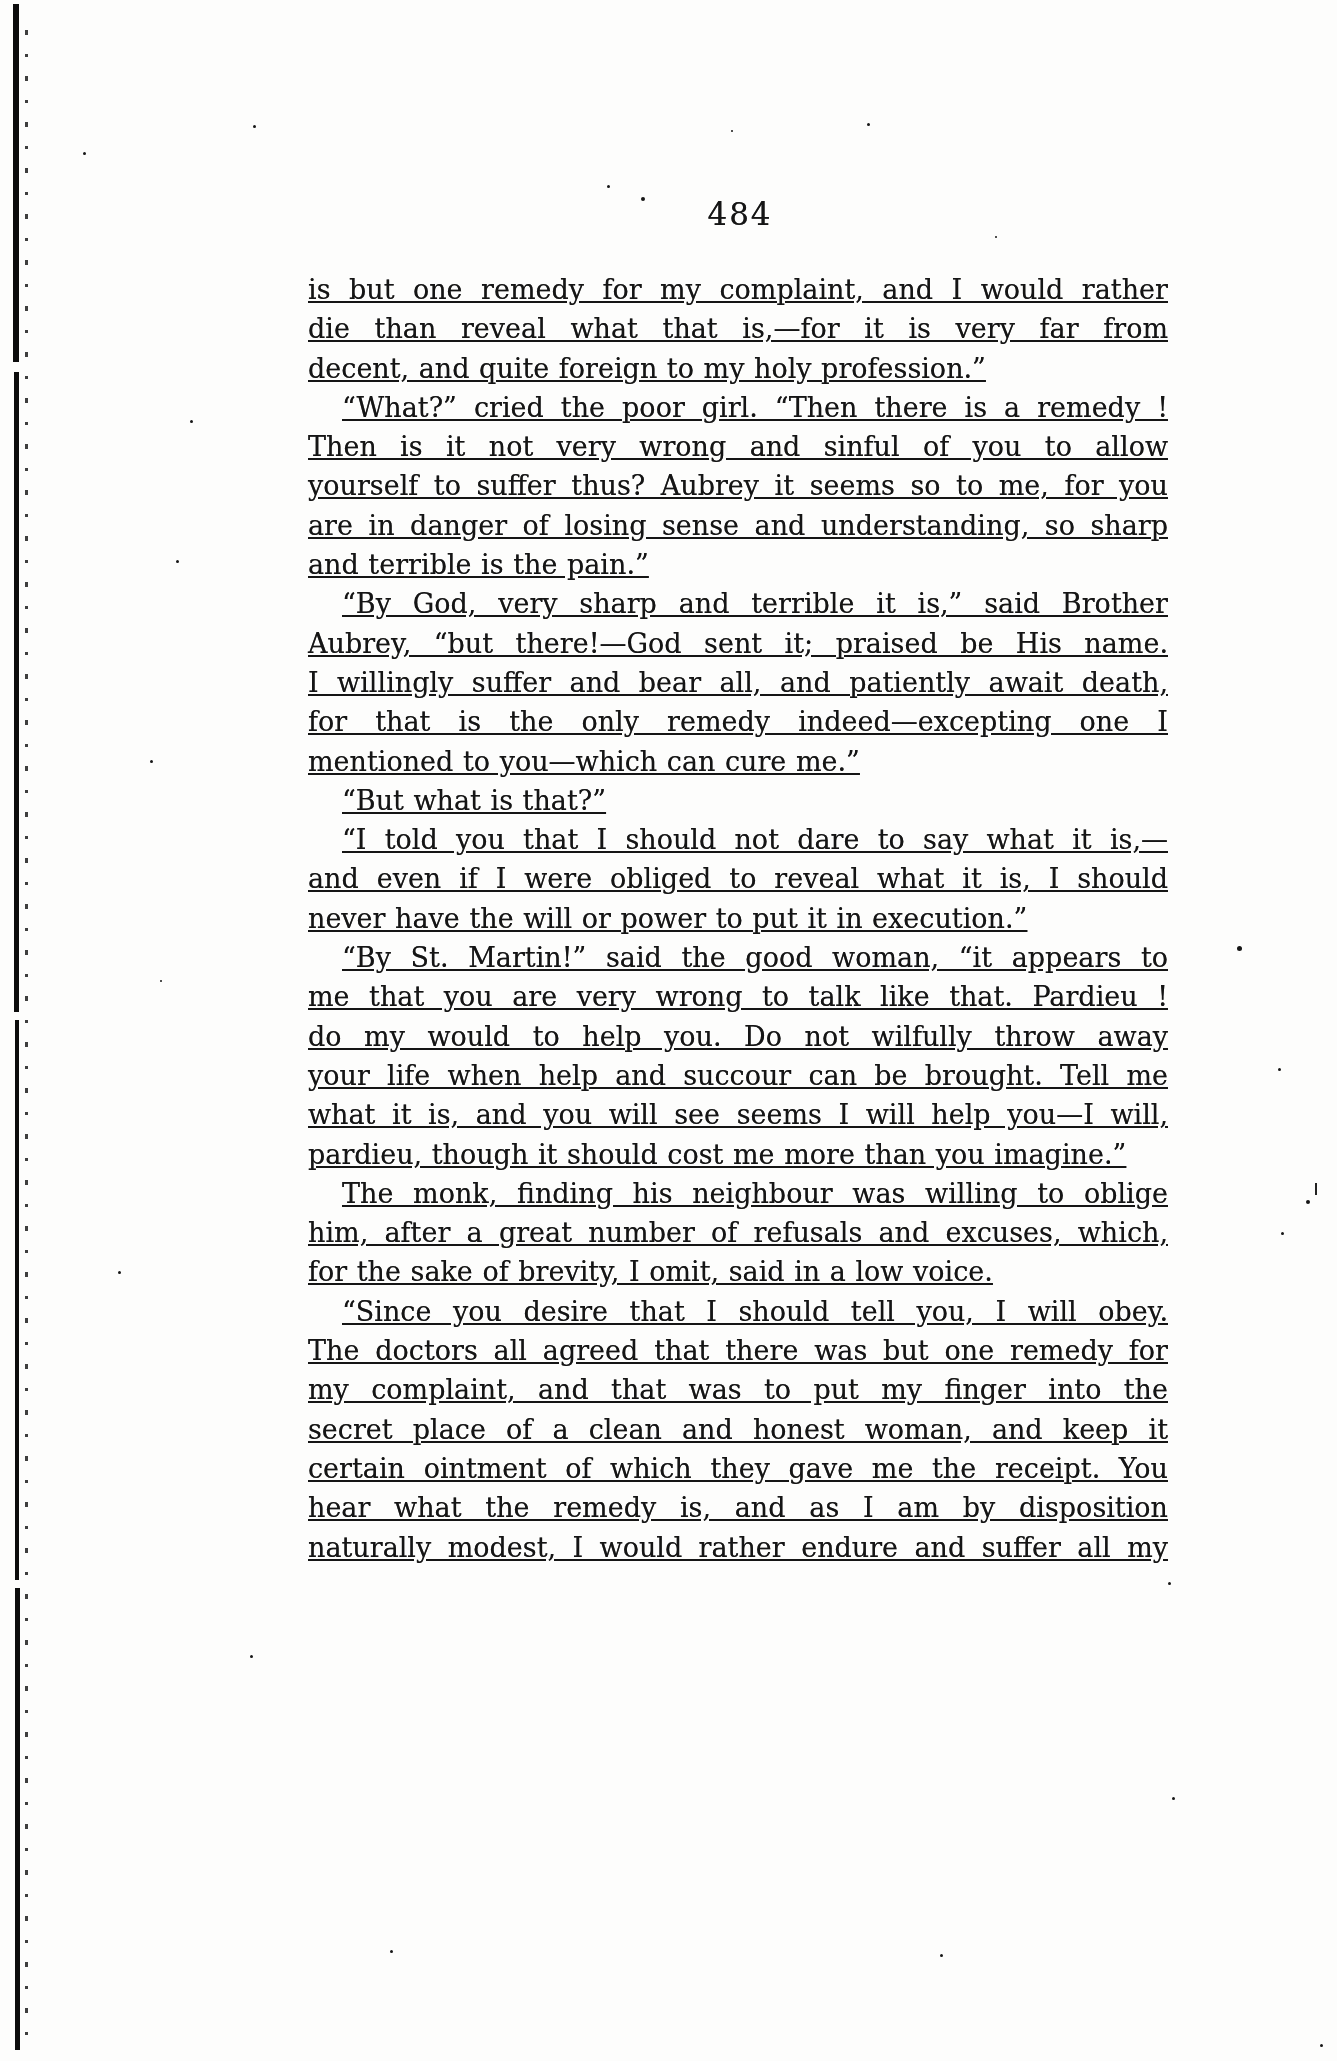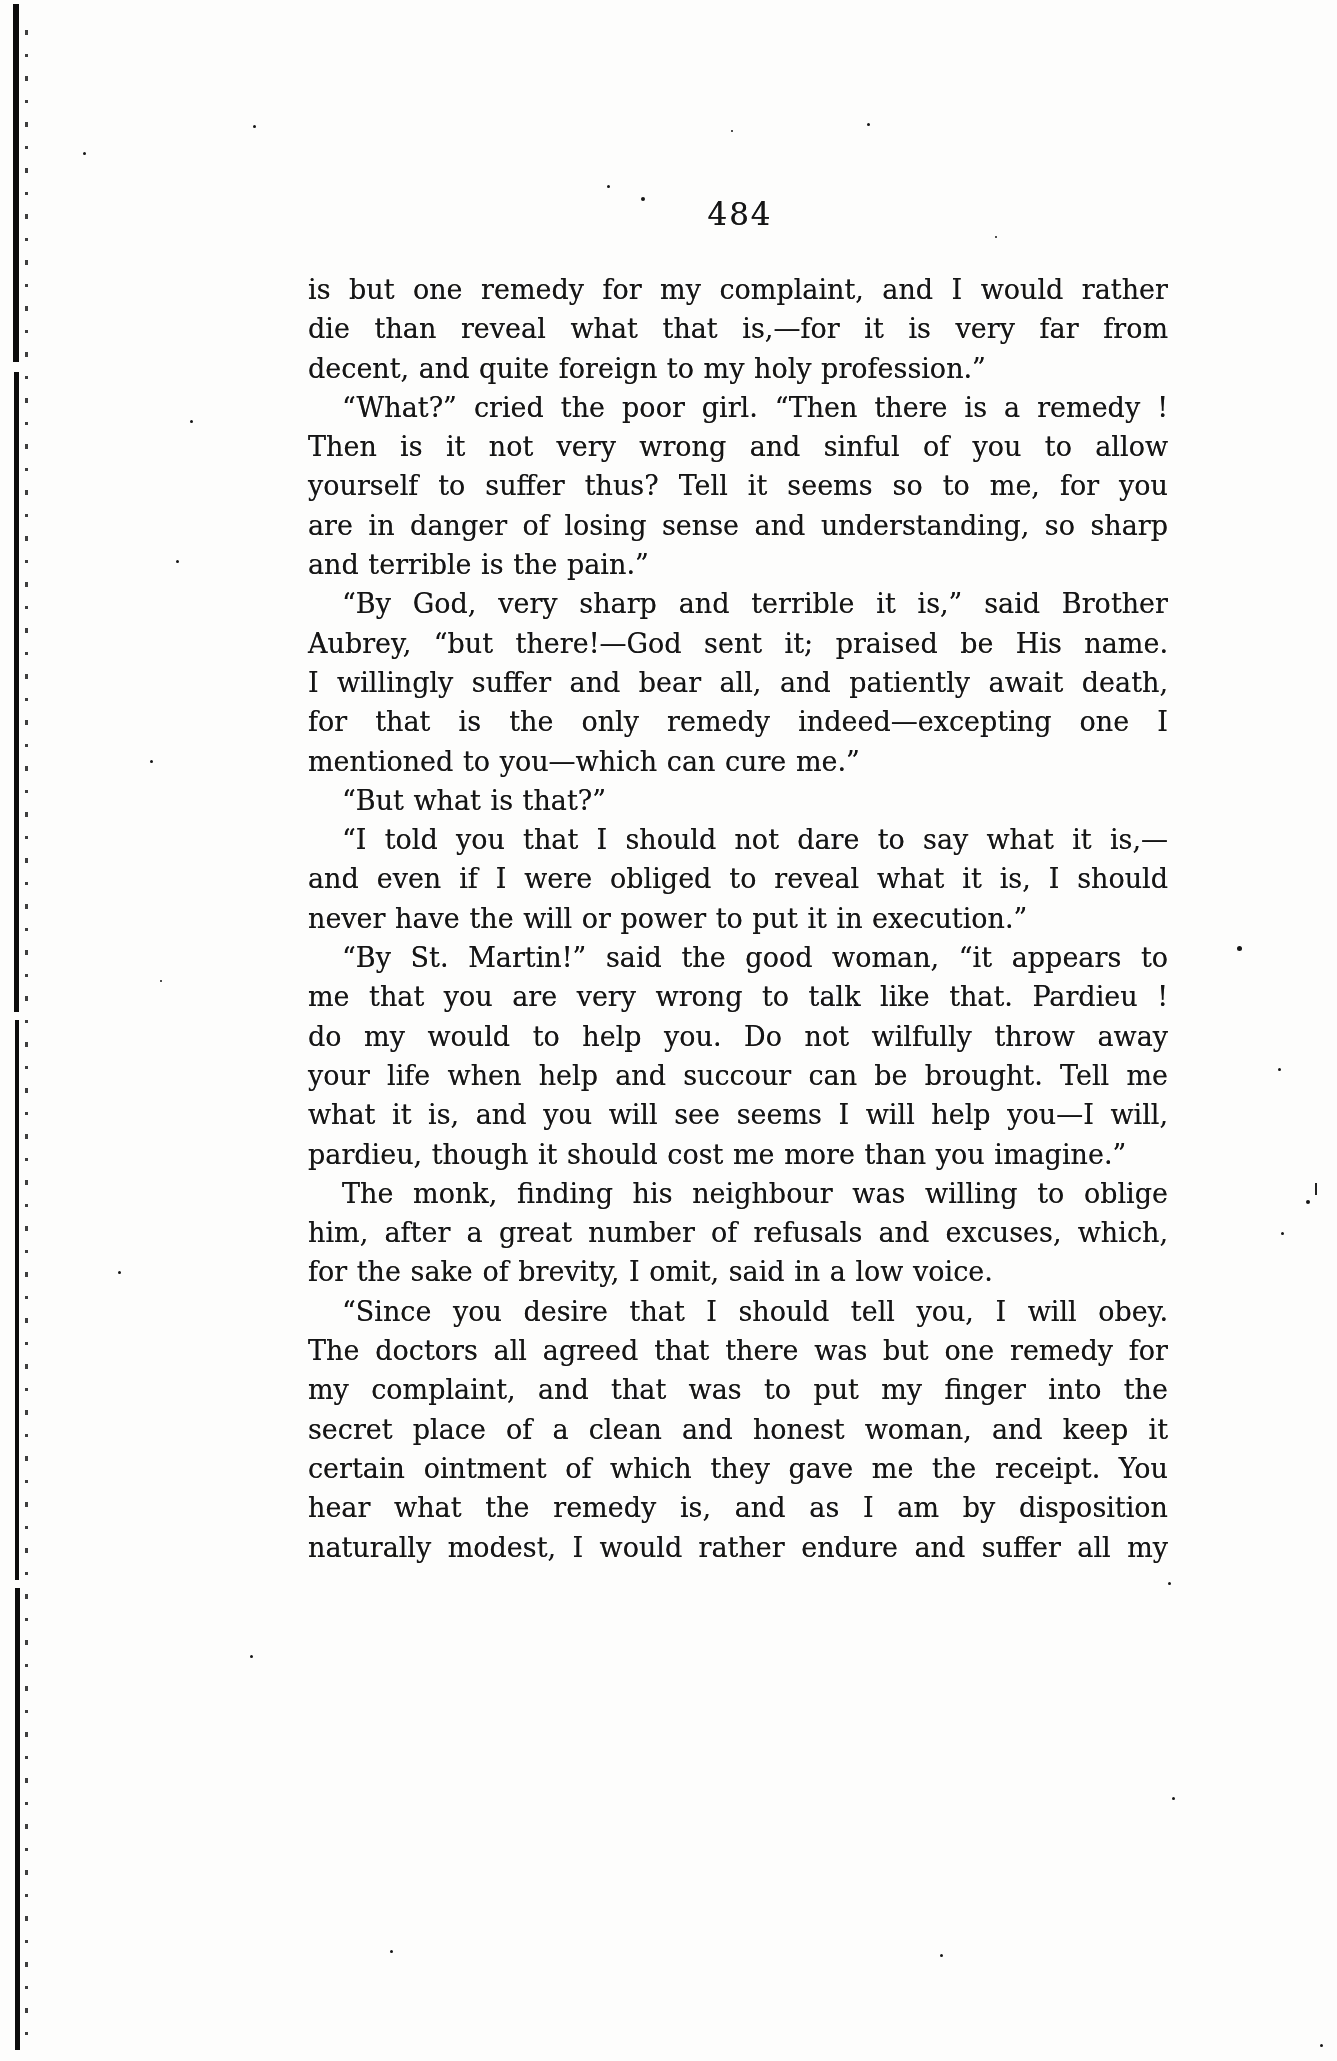--- a/index.html
+++ b/index.html
@@ -62,21 +62,21 @@
   .line {
     font-size: 27px;
     line-height: 39.3px;
     height: 39.3px;
     white-space: nowrap;      
     text-align: justify;
     text-align-last: justify;
     text-shadow: 0 0 0.5px rgba(0,0,0,0.6);
     word-spacing: 1px;
   }
-  .line { white-space: normal; } 
+  .line { white-space: normal; text-decoration: underline; } 
   .line.indent { text-indent: 34px; }
   .line.end {
     text-align: left;
     text-align-last: left;
   }
   .speck {
     position: absolute;
     background: #161616;
     border-radius: 50%;
   }
@@ -105,21 +105,21 @@
   </div>
 
   <div class="page-number">484</div>
 
   <div class="text-block">
       <div class="line">is but one remedy for my complaint, and I would rather</div>
       <div class="line">die than reveal what that is,—for it is very far from</div>
       <div class="line end">decent, and quite foreign to my holy profession.”</div>
       <div class="line indent">“What?” cried the poor girl.  “Then there is a remedy !</div>
       <div class="line">Then is it not very wrong and sinful of you to allow</div>
-      <div class="line">yourself to suffer thus?  Tell it seems so to me, for you</div>
+      <div class="line">yourself to suffer thus?  Aubrey it seems so to me, for you</div>
       <div class="line">are in danger of losing sense and understanding, so sharp</div>
       <div class="line end">and terrible is the pain.”</div>
       <div class="line indent">“By God, very sharp and terrible it is,” said Brother</div>
       <div class="line">Aubrey, “but there!—God sent it; praised be His name.</div>
       <div class="line">I willingly suffer and bear all, and patiently await death,</div>
       <div class="line">for that is the only remedy indeed—excepting one I</div>
       <div class="line end">mentioned to you—which can cure me.”</div>
       <div class="line indent end">“But what is that?”</div>
       <div class="line indent">“I told you that I should not dare to say what it is,—</div>
       <div class="line">and even if I were obliged to reveal what it is, I should</div>

